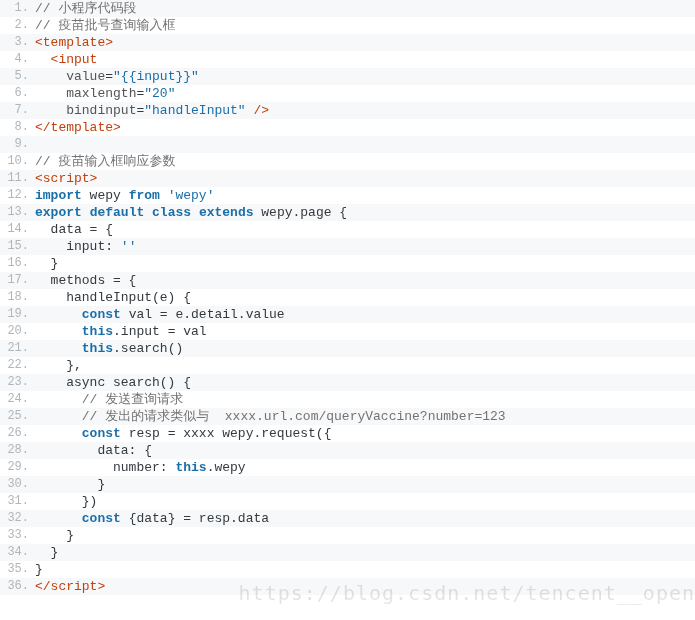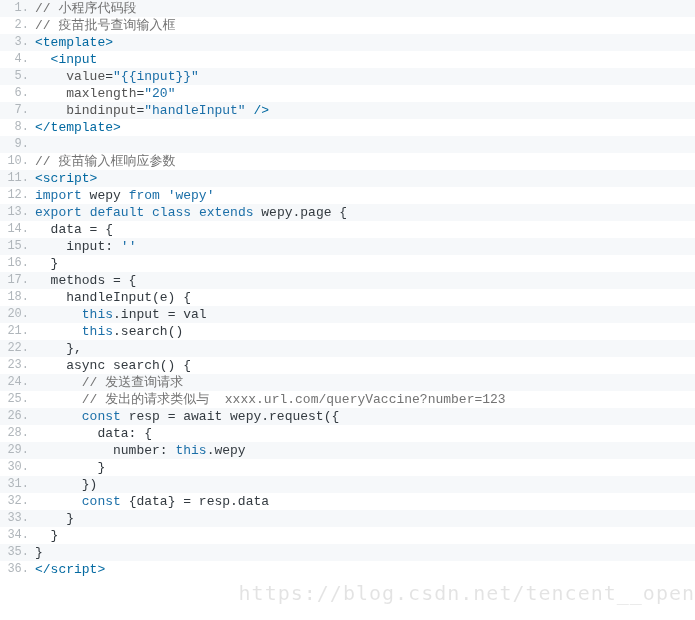--- a/index.html
+++ b/index.html
@@ -30,24 +30,24 @@
   user-select: none;
   flex-shrink: 0;
   font-size: 12px;
 }
 .code {
   flex: 1;
   padding-left: 2px;
   color: #333a40;
 }
 .comment { color: #737373; }
-.tag { color: #0369a1; }
+.tag { color: #c2410c; }
 .attr { color: #555; }
 .string { color: #1b6fa8; }
-.keyword { color: #1b6fa8; font-weight: normal; }
+.keyword { color: #1b6fa8; font-weight: bold; }
 .plain { color: #333a40; }
 .watermark {
   position: absolute;
   right: 0;
   bottom: 15px;
   color: rgba(0,0,0,0.11);
   font-family: Consolas, monospace;
   font-size: 20px;
   letter-spacing: 1px;
   pointer-events: none;
@@ -69,27 +69,28 @@
     <div class="line"><span class="gutter">9.</span><span class="code"><span class="plain"></span></span></div>
     <div class="line"><span class="gutter">10.</span><span class="code"><span class="comment">// 疫苗输入框响应参数</span></span></div>
     <div class="line"><span class="gutter">11.</span><span class="code"><span class="tag">&lt;script&gt;</span></span></div>
     <div class="line"><span class="gutter">12.</span><span class="code"><span class="keyword">import</span><span class="plain"> wepy </span><span class="keyword">from</span><span class="plain"> </span><span class="string">'wepy'</span></span></div>
     <div class="line"><span class="gutter">13.</span><span class="code"><span class="keyword">export</span><span class="plain"> </span><span class="keyword">default</span><span class="plain"> </span><span class="keyword">class</span><span class="plain"> </span><span class="keyword">extends</span><span class="plain"> wepy.page {</span></span></div>
     <div class="line"><span class="gutter">14.</span><span class="code"><span class="plain">  data = {</span></span></div>
     <div class="line"><span class="gutter">15.</span><span class="code"><span class="plain">    input: </span><span class="string">''</span></span></div>
     <div class="line"><span class="gutter">16.</span><span class="code"><span class="plain">  }</span></span></div>
     <div class="line"><span class="gutter">17.</span><span class="code"><span class="plain">  methods = {</span></span></div>
     <div class="line"><span class="gutter">18.</span><span class="code"><span class="plain">    handleInput(e) {</span></span></div>
+    <div class="line"><span class="gutter">19.</span><span class="code"><span class="plain">      </span><span class="keyword">const</span><span class="plain"> val = e.detail.value</span></span></div>
     <div class="line"><span class="gutter">20.</span><span class="code"><span class="plain">      </span><span class="keyword">this</span><span class="plain">.input = val</span></span></div>
     <div class="line"><span class="gutter">21.</span><span class="code"><span class="plain">      </span><span class="keyword">this</span><span class="plain">.search()</span></span></div>
     <div class="line"><span class="gutter">22.</span><span class="code"><span class="plain">    },</span></span></div>
     <div class="line"><span class="gutter">23.</span><span class="code"><span class="plain">    async search() {</span></span></div>
     <div class="line"><span class="gutter">24.</span><span class="code"><span class="plain">      </span><span class="comment">// 发送查询请求</span></span></div>
     <div class="line"><span class="gutter">25.</span><span class="code"><span class="plain">      </span><span class="comment">// 发出的请求类似与  xxxx.url.com/queryVaccine?number=123</span></span></div>
-    <div class="line"><span class="gutter">26.</span><span class="code"><span class="plain">      </span><span class="keyword">const</span><span class="plain"> resp = await wepy.request({</span></span></div>
+    <div class="line"><span class="gutter">26.</span><span class="code"><span class="plain">      </span><span class="keyword">const</span><span class="plain"> resp = xxxx wepy.request({</span></span></div>
     <div class="line"><span class="gutter">28.</span><span class="code"><span class="plain">        data: {</span></span></div>
     <div class="line"><span class="gutter">29.</span><span class="code"><span class="plain">          number: </span><span class="keyword">this</span><span class="plain">.wepy</span></span></div>
     <div class="line"><span class="gutter">30.</span><span class="code"><span class="plain">        }</span></span></div>
     <div class="line"><span class="gutter">31.</span><span class="code"><span class="plain">      })</span></span></div>
     <div class="line"><span class="gutter">32.</span><span class="code"><span class="plain">      </span><span class="keyword">const</span><span class="plain"> {data} = resp.data</span></span></div>
     <div class="line"><span class="gutter">33.</span><span class="code"><span class="plain">    }</span></span></div>
     <div class="line"><span class="gutter">34.</span><span class="code"><span class="plain">  }</span></span></div>
     <div class="line"><span class="gutter">35.</span><span class="code"><span class="plain">}</span></span></div>
     <div class="line"><span class="gutter">36.</span><span class="code"><span class="tag">&lt;/script</span><span class="tag">&gt;</span></span></div>
   </div>

